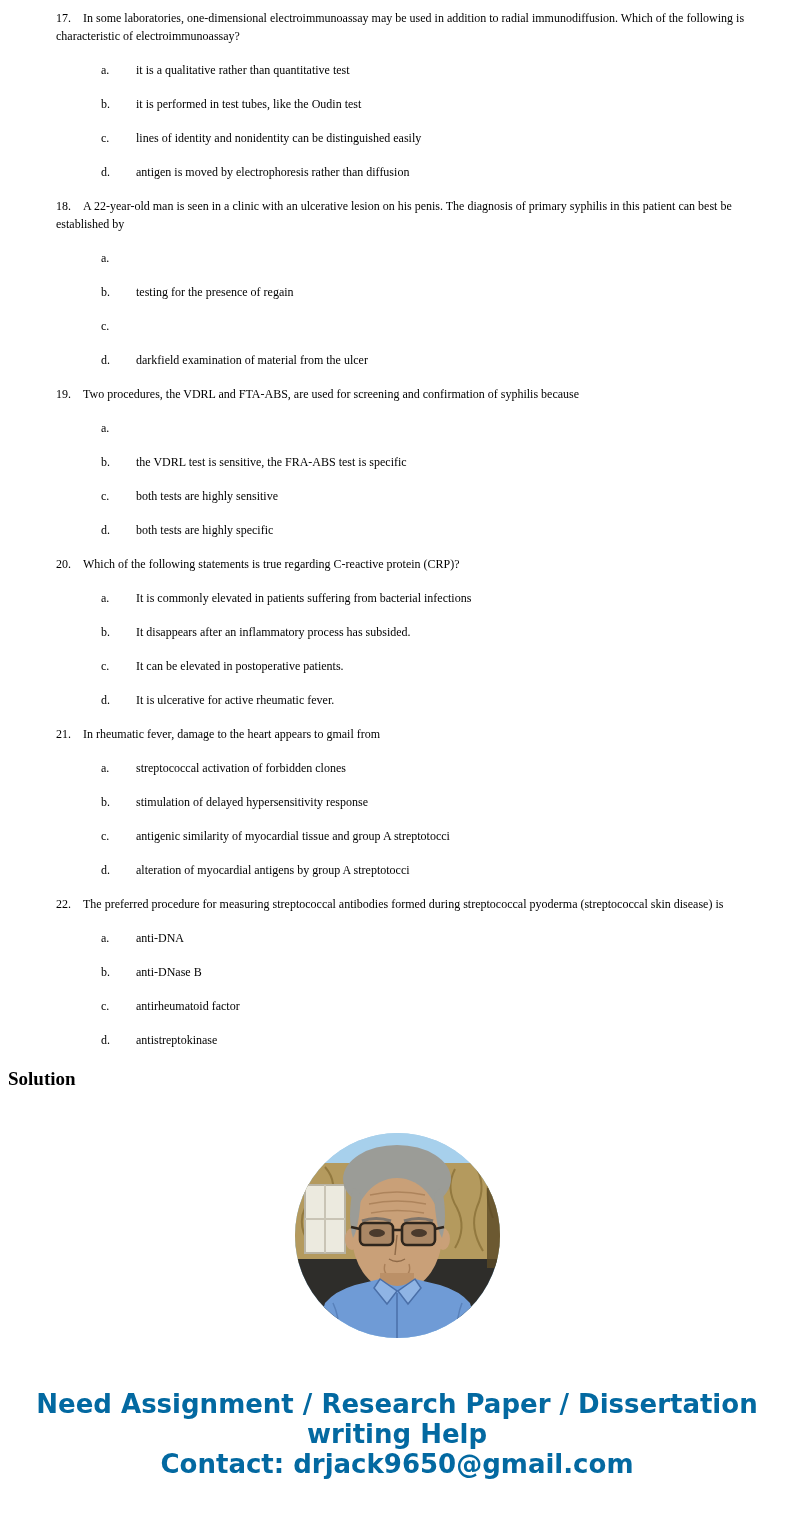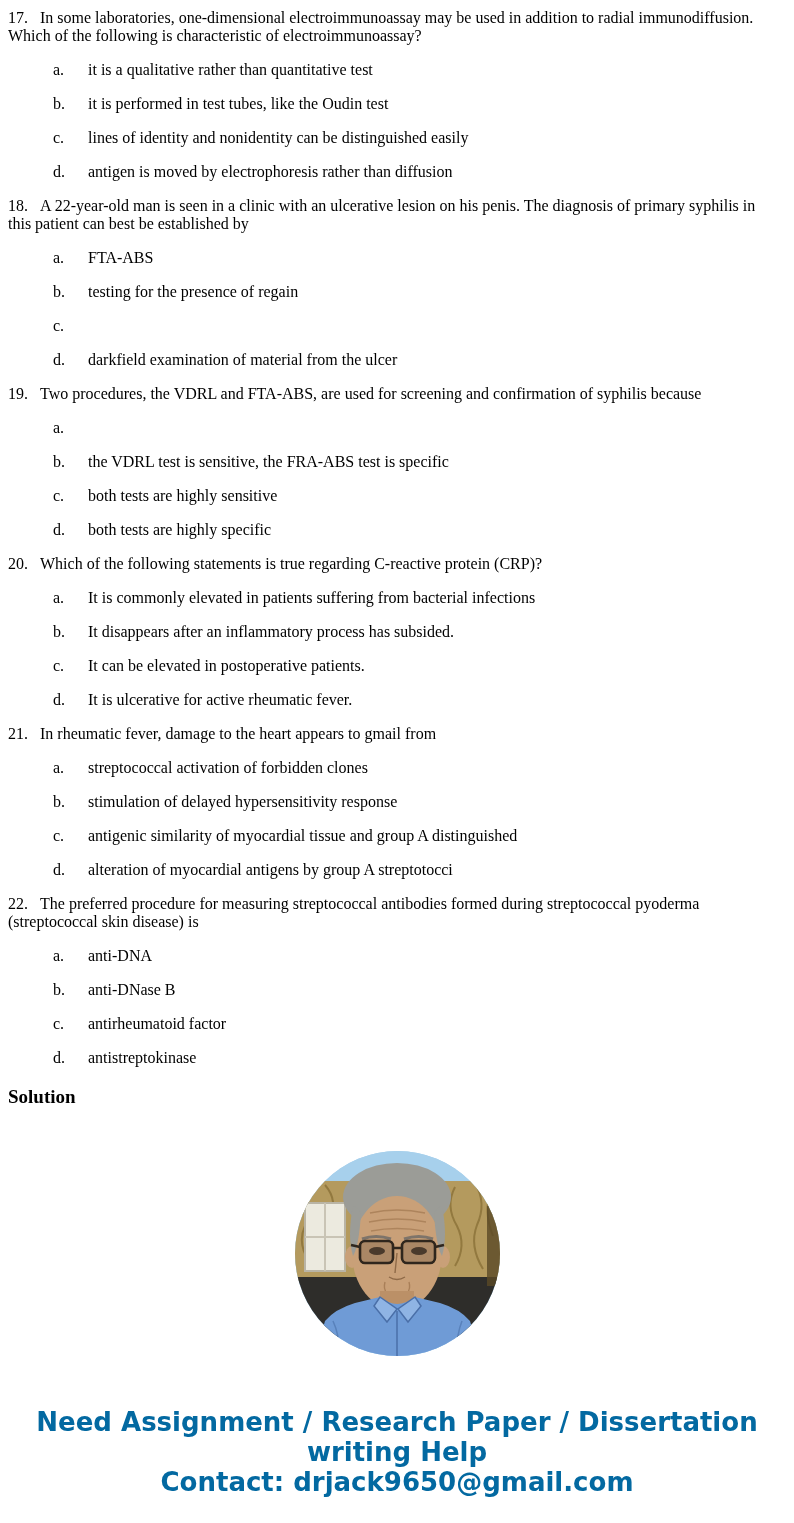--- a/index.html
+++ b/index.html
@@ -1,20 +1,20 @@
 <!DOCTYPE html>
 <html><head>
 <meta charset="utf-8">
 <style>
   html,body { margin:0; padding:0; background:#ffffff; }
   .page {
     width:794px; height:1523px; background:#ffffff; position:relative;
     font-family:"Liberation Serif", serif; color:#000; overflow:hidden;
   }
-  .questions { padding:9px 16px 0 8px; font-size:16px; line-height:18px; }
+  .questions { padding:9px 16px 0 8px; font-size:12px; line-height:18px;margin-left:48px; }
   .question { margin-top:16px; }
   .question:first-child { margin-top:0; }
   .qtext { margin-left:12px; }
   .option { display:flex; margin-top:16px; padding-left:45px; }
   .opt-letter { flex:0 0 35px; }
   .opt-text { flex:1; }
   .solution {
     margin:20px 0 0 8px; font-size:19px; font-weight:bold; line-height:20px;
   }
   .portrait-wrap {
@@ -47,21 +47,20 @@
         <span class="opt-letter">c.</span>
         <span class="opt-text">lines of identity and nonidentity can be distinguished easily</span>
       </div>
       <div class="option">
         <span class="opt-letter">d.</span>
         <span class="opt-text">antigen is moved by electrophoresis rather than diffusion</span>
       </div>
       <div class="question"><span class="qnum">18.</span><span class="qtext">A 22-year-old man is seen in a clinic with an ulcerative lesion on his penis. The diagnosis of primary syphilis in this patient can best be established by</span></div>
       <div class="option">
         <span class="opt-letter">a.</span>
-        <span class="opt-text">FTA-ABS</span>
       </div>
       <div class="option">
         <span class="opt-letter">b.</span>
         <span class="opt-text">testing for the presence of regain</span>
       </div>
       <div class="option">
         <span class="opt-letter">c.</span>
       </div>
       <div class="option">
         <span class="opt-letter">d.</span>
@@ -104,21 +103,21 @@
       <div class="option">
         <span class="opt-letter">a.</span>
         <span class="opt-text">streptococcal activation of forbidden clones</span>
       </div>
       <div class="option">
         <span class="opt-letter">b.</span>
         <span class="opt-text">stimulation of delayed hypersensitivity response</span>
       </div>
       <div class="option">
         <span class="opt-letter">c.</span>
-        <span class="opt-text">antigenic similarity of myocardial tissue and group A distinguished</span>
+        <span class="opt-text">antigenic similarity of myocardial tissue and group A streptotocci</span>
       </div>
       <div class="option">
         <span class="opt-letter">d.</span>
         <span class="opt-text">alteration of myocardial antigens by group A streptotocci</span>
       </div>
       <div class="question"><span class="qnum">22.</span><span class="qtext">The preferred procedure for measuring streptococcal antibodies formed during streptococcal pyoderma (streptococcal skin disease) is</span></div>
       <div class="option">
         <span class="opt-letter">a.</span>
         <span class="opt-text">anti-DNA</span>
       </div>

